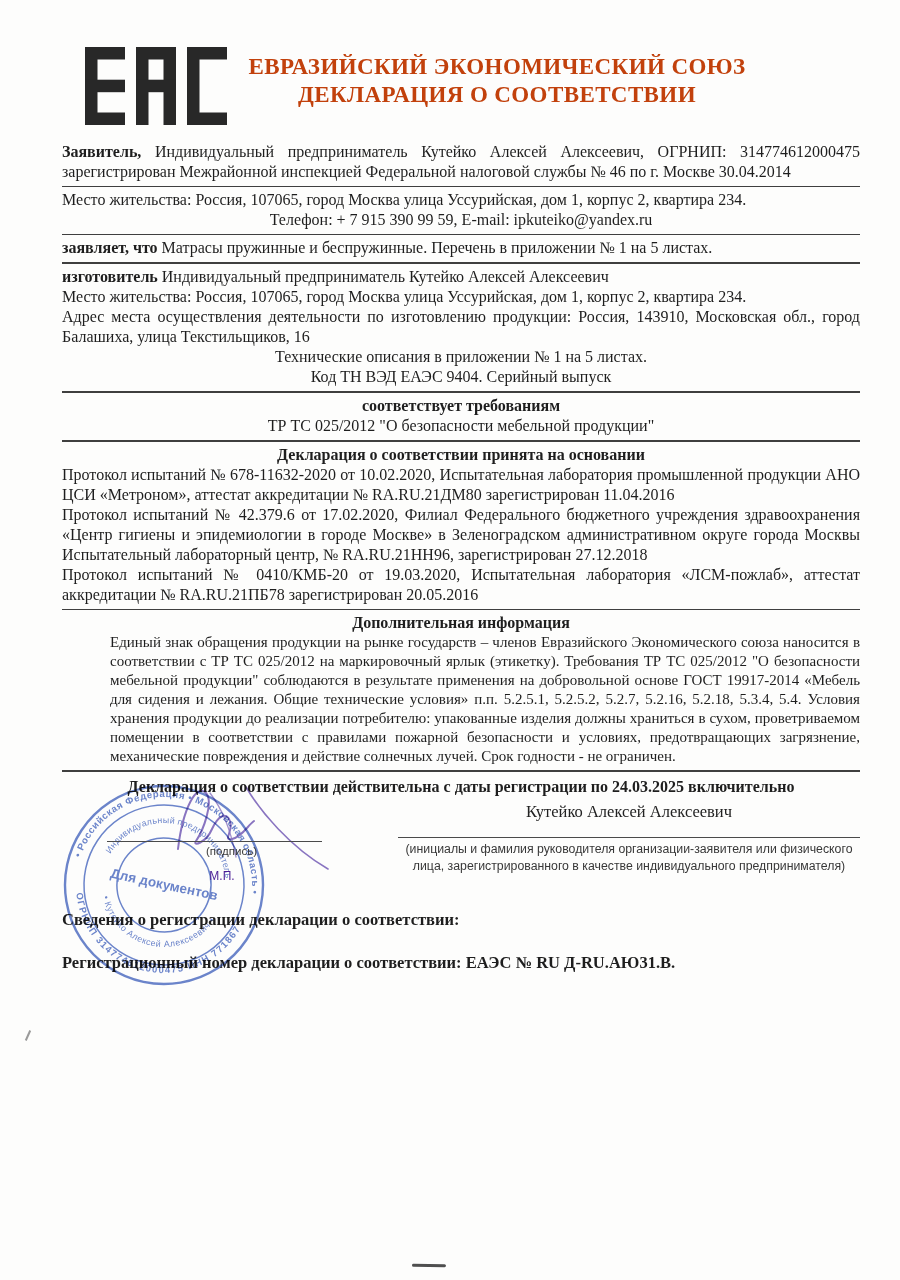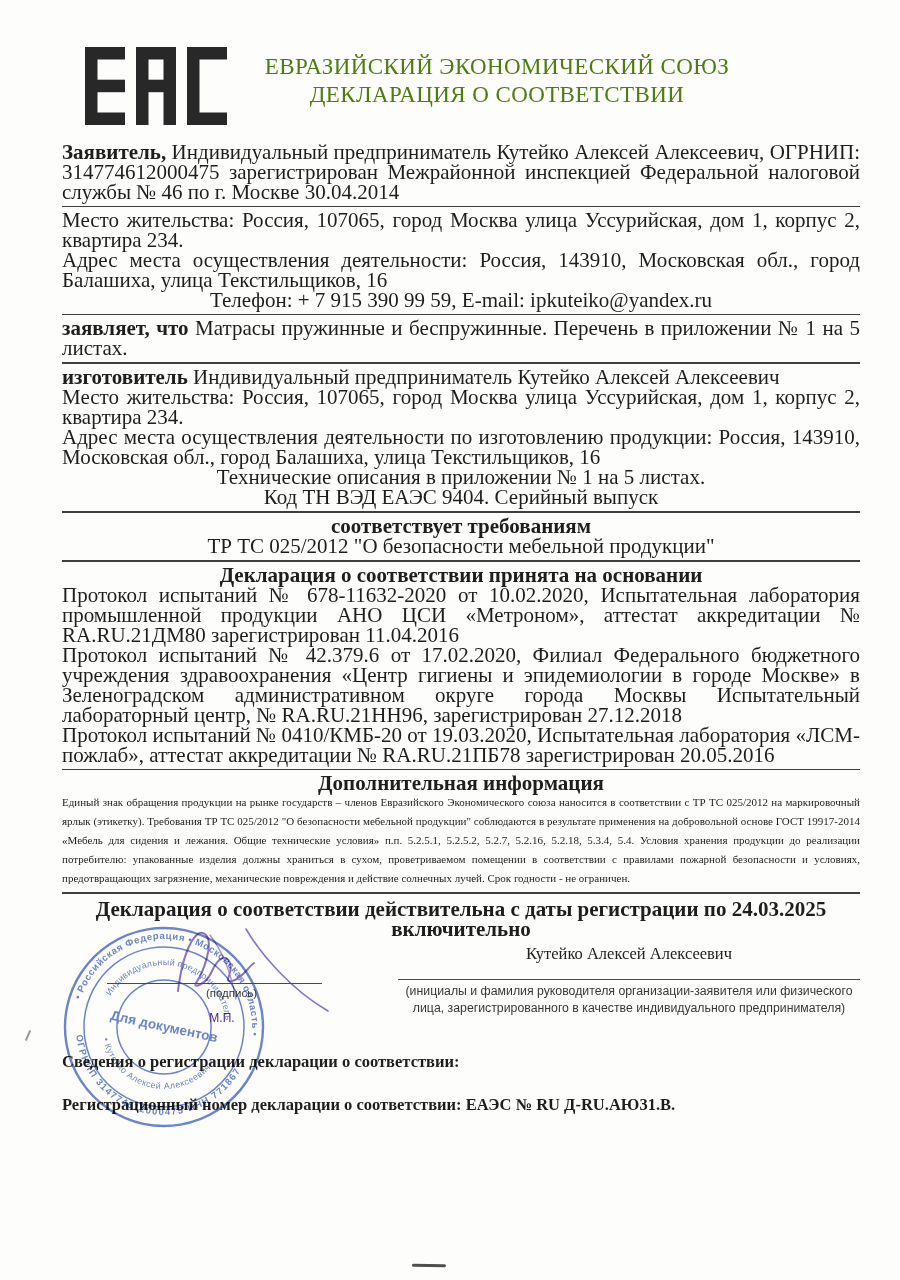--- a/index.html
+++ b/index.html
@@ -10,29 +10,29 @@
     margin:0 auto;
     font-family:"Liberation Serif", serif;
     color:#1e1e1e;
     overflow:hidden;
   }
   .content{position:absolute;left:62px;top:45px;width:798px;}
   
   .hdr{position:relative;height:84px;margin-bottom:10px;}
   .eac-logo{position:absolute;left:23px;top:2px;}
   .title-box{position:absolute;left:120px;top:8px;width:630px;text-align:center;}
-  .title-line{font-weight:normal;font-size:23px;line-height:28px;letter-spacing:.4px;color:#4d7c0f;}
+  .title-line{font-weight:bold;font-size:23px;line-height:28px;letter-spacing:.4px;color:#c2410c;}
   
   .sec{padding:3px 0 4px 0;border-bottom:1.5px solid #3f3f3f;}
-  .sec p{margin:0;font-size:21px;line-height:20px;text-align:justify;}
+  .sec p{margin:0;font-size:16px;line-height:20px;text-align:justify;}
   .sec .nj{text-align:center;}
   b.lead{font-weight:bold;}
   .b-thick{border-bottom-width:2.5px;}
   .b-med{border-bottom-width:2px;}
-  .addl p.small{font-size:11px;line-height:19px;}
+  .addl p.small{font-size:15px;line-height:19px;margin-left:48px;}
   .validity{border-bottom:none;padding-top:5px;}
   .validity p{font-weight:bold;}
   
   .sig-area{position:relative;height:108px;border-bottom:none;}
   .sig-left-line{position:absolute;left:45px;top:40px;width:215px;border-bottom:1.6px solid #4a4a4a;}
   .sig-podpis{position:absolute;left:62px;top:44px;width:215px;text-align:center;
     font-family:"Liberation Sans",sans-serif;font-size:11.5px;color:#3a3a3a;}
   .sig-mp{position:absolute;left:120px;top:68px;width:80px;text-align:center;
     font-family:"Liberation Sans",sans-serif;font-size:12px;color:#4c1d95;}
   .sig-right{position:absolute;left:336px;top:0;width:462px;text-align:center;}
@@ -81,21 +81,20 @@
         <div class="title-line">ДЕКЛАРАЦИЯ О СООТВЕТСТВИИ</div>
       </div>
     </div>
 
     <div class="sec">
       <p><b class="lead">Заявитель,</b><span> Индивидуальный предприниматель Кутейко Алексей Алексеевич, ОГРНИП: 314774612000475 зарегистрирован Межрайонной инспекцией Федеральной налоговой службы № 46 по г. Москве 30.04.2014</span></p>
     </div>
 
     <div class="sec">
       <p>Место жительства: Россия, 107065, город Москва улица Уссурийская, дом 1, корпус 2, квартира 234.</p>
-      <p>Адрес места осуществления деятельности: Россия, 143910, Московская обл., город Балашиха, улица Текстильщиков, 16</p>
       <p class="nj">Телефон: + 7 915 390 99 59, E-mail: ipkuteiko@yandex.ru</p>
     </div>
 
     <div class="sec b-thick">
       <p><b class="lead">заявляет, что</b><span> Матрасы пружинные и беспружинные. Перечень в приложении № 1 на 5 листах.</span></p>
     </div>
 
     <div class="sec b-med">
       <p><b class="lead">изготовитель</b><span> Индивидуальный предприниматель Кутейко Алексей Алексеевич</span></p>
       <p>Место жительства: Россия, 107065, город Москва улица Уссурийская, дом 1, корпус 2, квартира 234.</p>

